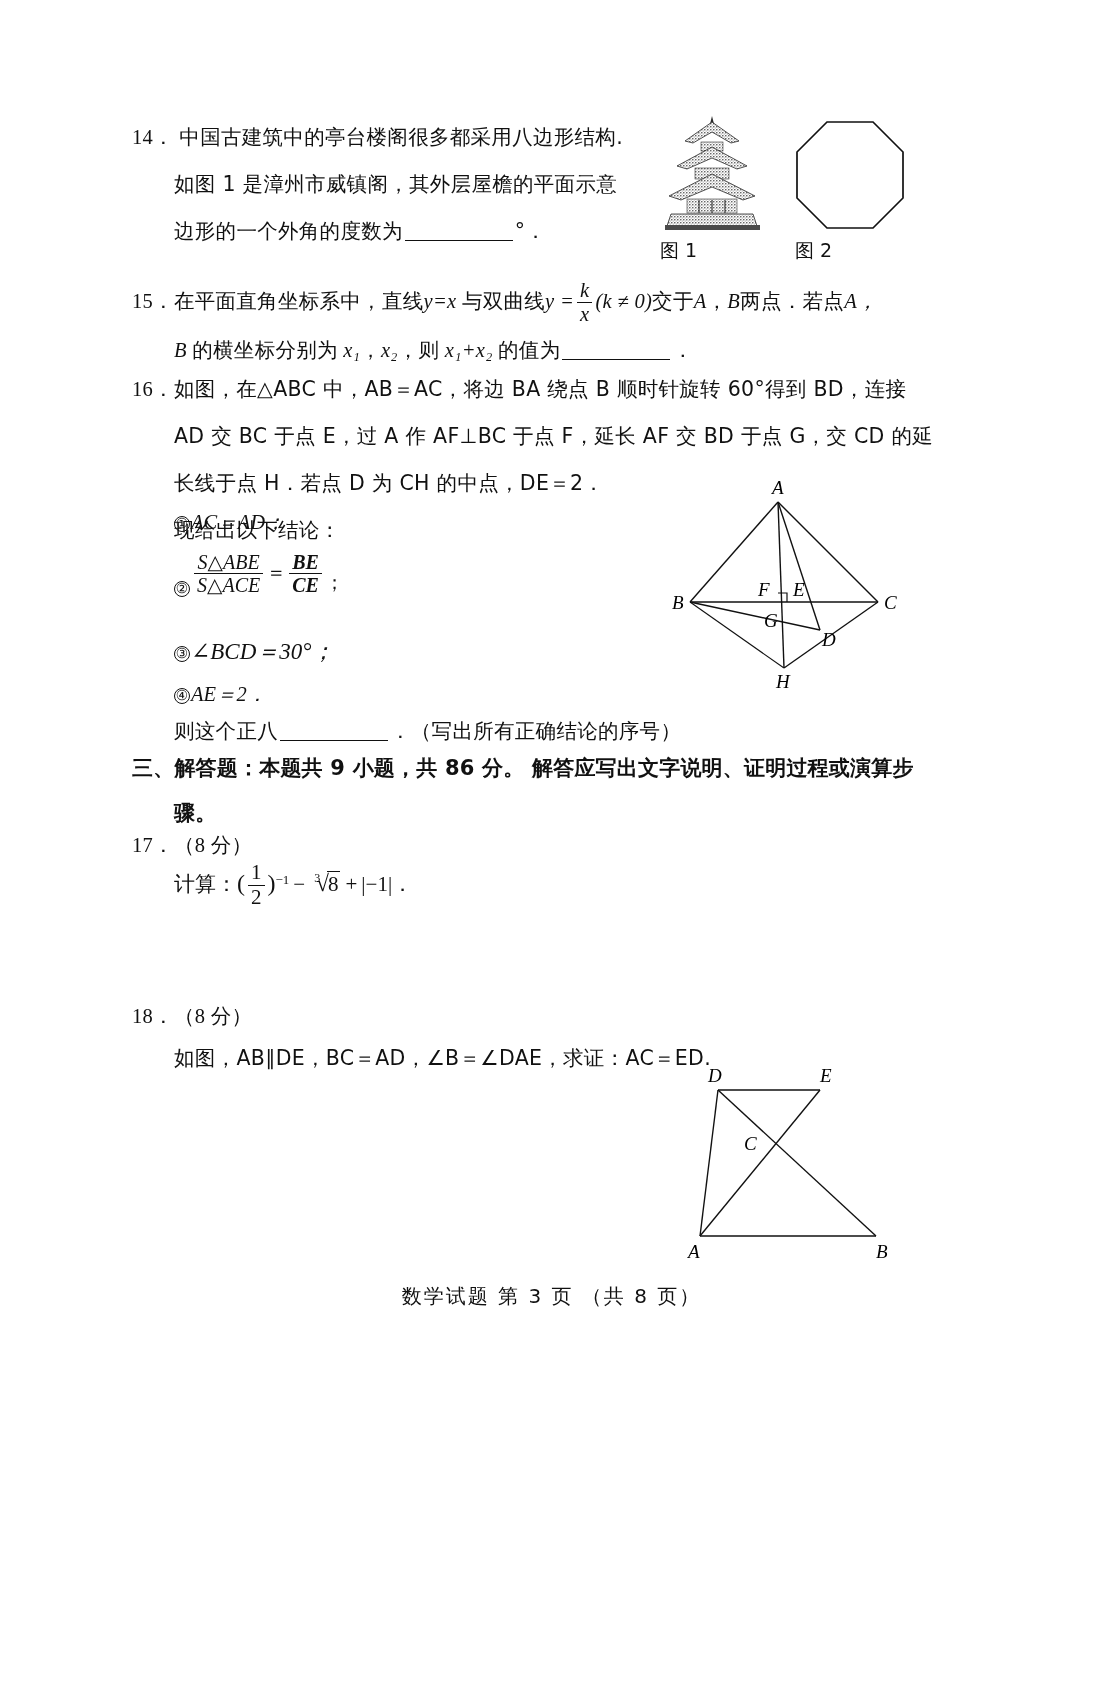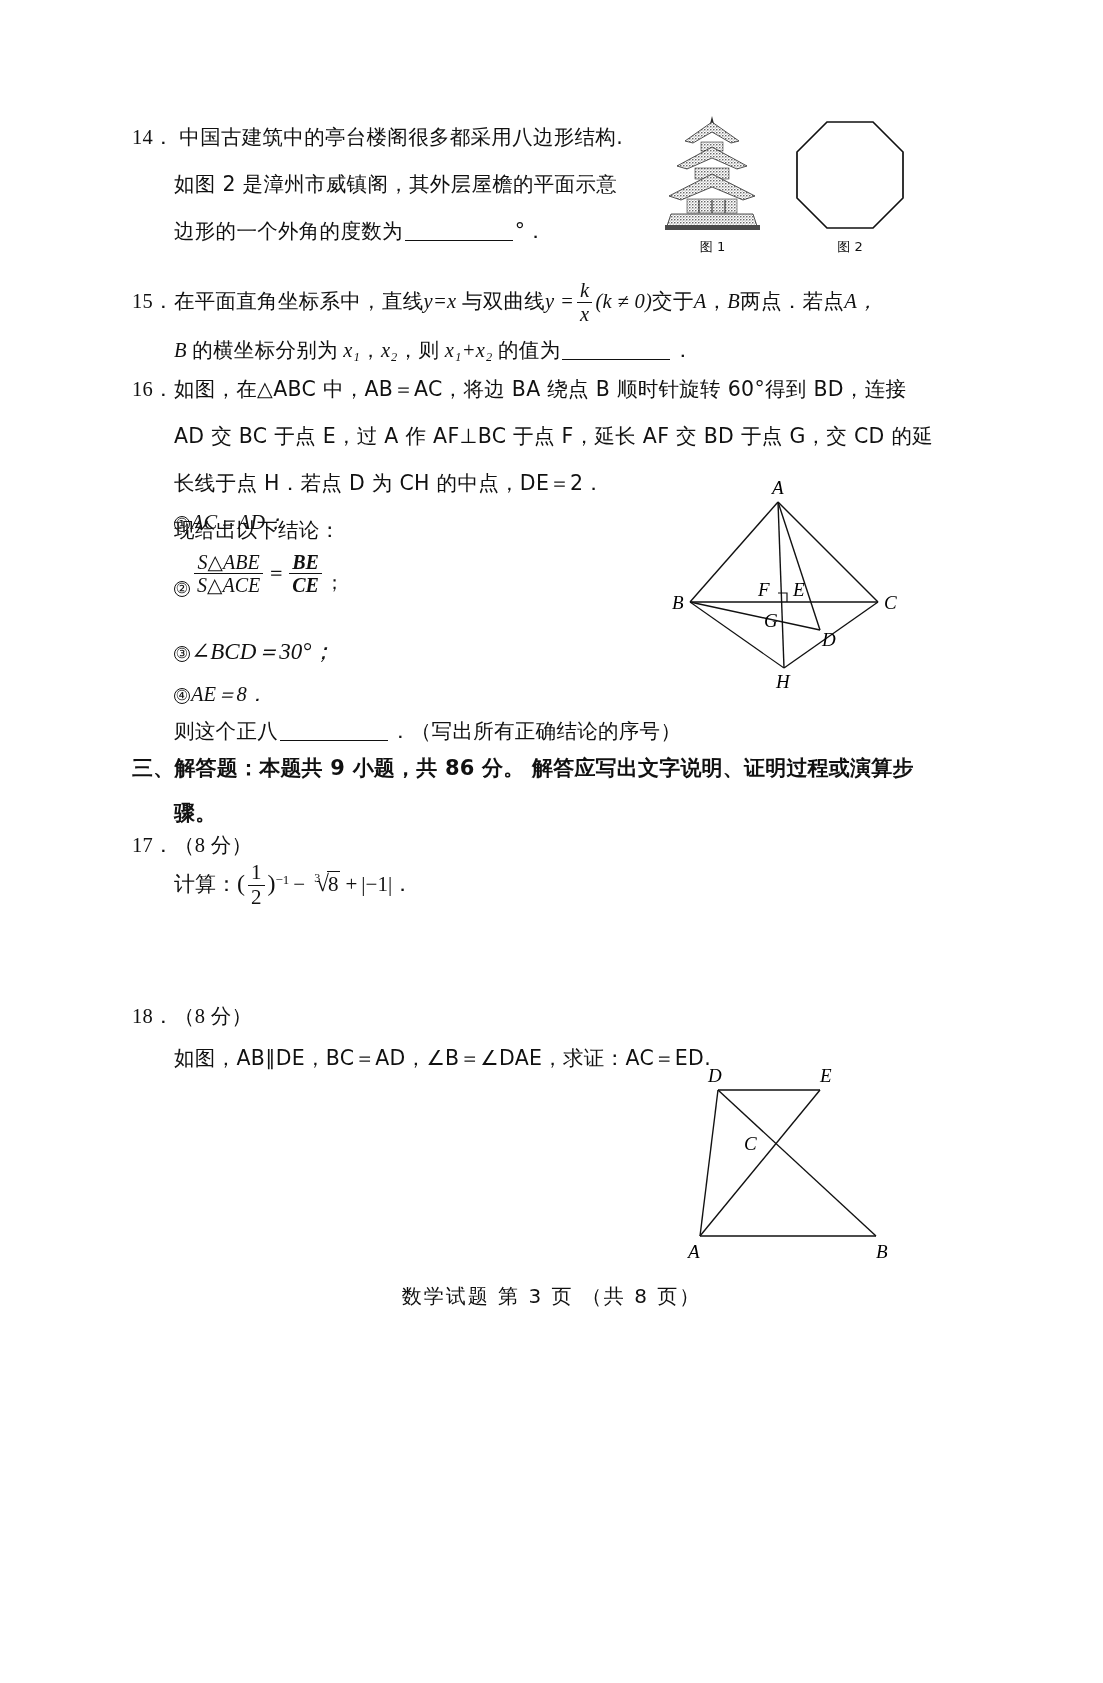--- a/index.html
+++ b/index.html
@@ -59,22 +59,21 @@
     font-weight:bold;
     font-size:21px;
     font-family:"DejaVu Sans","Liberation Sans",sans-serif;
     white-space:nowrap;
     letter-spacing:0.2px;
   }
 
   
   .figcap{
     font-family:"DejaVu Sans","Liberation Sans",sans-serif;
-    font-size:13px;
-    text-align:center;
+    font-size:19px;
   }
   
   .footer{
     position:absolute;
     left:0;right:0;
     text-align:center;
     font-family:"DejaVu Sans","Liberation Sans",sans-serif;
     font-size:20px;
     letter-spacing:2px;
   }
@@ -97,21 +96,21 @@
 <body>
 
 <div class="page">
 
   <div class="blk" style="left:132px;top:114px;">
     <div class="line">
       <span class="qnum">14．</span>
       <span class="cn">中国古建筑中的亭台楼阁很多都采用八边形结构.</span>
     </div>
     <div class="line" style="padding-left:42px;">
-      <span class="cn">如图 2 是漳州市威镇阁，其外层屋檐的平面示意</span>
+      <span class="cn">如图 1 是漳州市威镇阁，其外层屋檐的平面示意</span>
     </div>
     <div class="line" style="padding-left:42px;">
       <span class="cn">边形的一个外角的度数为</span><span class="fillblank"></span><span class="cn">°．</span>
     </div>
   </div>
 
   <div class="blk" style="left:665px;top:114px;">
     <svg width="95" height="118" viewBox="0 0 95 118">
       <defs>
         <pattern id="noise" width="3" height="3" patternUnits="userSpaceOnUse">
@@ -179,21 +178,21 @@
 
   <div class="blk" style="left:174px;top:552px;">
     <span class="circnum" style="vertical-align:-14px;">②</span><span class="frac" style="font-size:20px;"><span class="num mi">S△ABE</span><span class="den mi">S△ACE</span></span><span style="font-size:20px;">＝</span><span class="frac" style="font-size:20px;font-weight:bold;"><span class="num mi">BE</span><span class="den mi">CE</span></span><span class="cn" style="font-size:19px;vertical-align:-10px;">；</span>
   </div>
 
   <div class="blk" style="left:174px;top:636px;">
     <span class="circnum">③</span><span class="mi" style="font-size:23px;">∠BCD＝30°；</span>
   </div>
 
   <div class="blk" style="left:174px;top:680px;">
-    <span class="circnum">④</span><span class="mi" style="font-size:20.5px;">AE＝8．</span>
+    <span class="circnum">④</span><span class="mi" style="font-size:20.5px;">AE＝2．</span>
   </div>
 
   <div class="blk line" style="left:174px;top:708px;">
     <span class="cn">则这个正八</span><span class="fillblank"></span><span class="cn">．（写出所有正确结论的序号）</span>
   </div>
 
   <div class="blk" style="left:660px;top:480px;">
     <svg width="245" height="215" viewBox="0 0 245 215">
 
       <line x1="118" y1="22" x2="30" y2="122" stroke="#111" stroke-width="1.4"></line>

